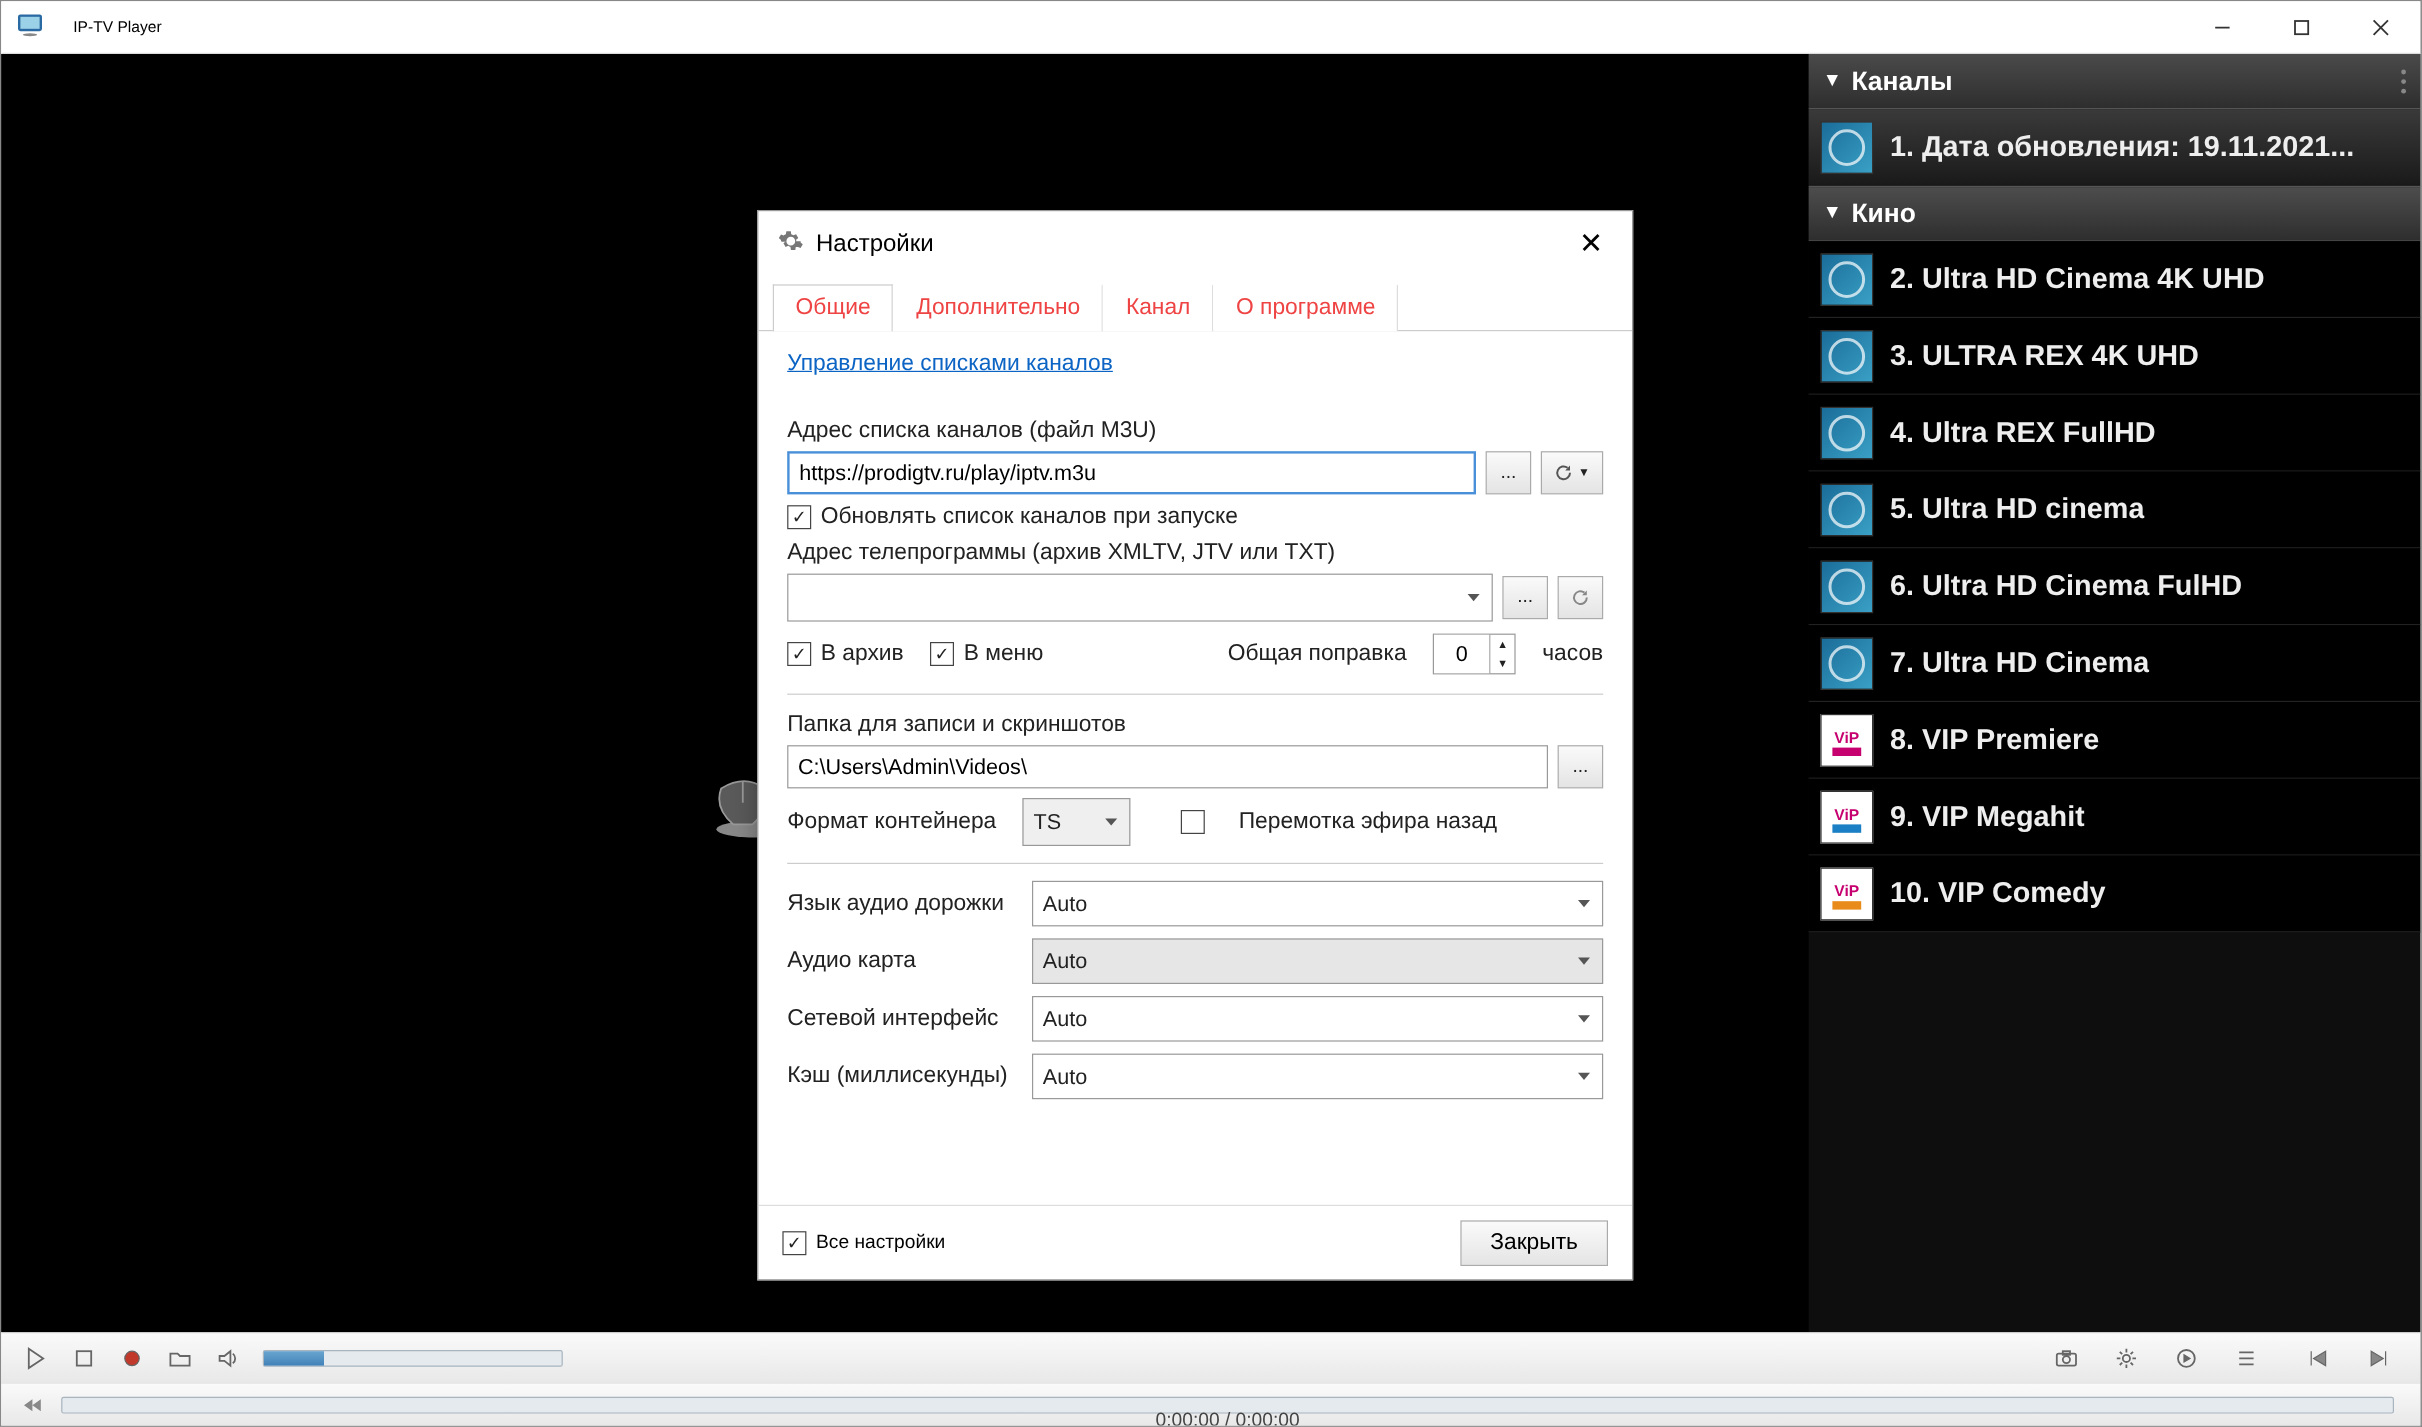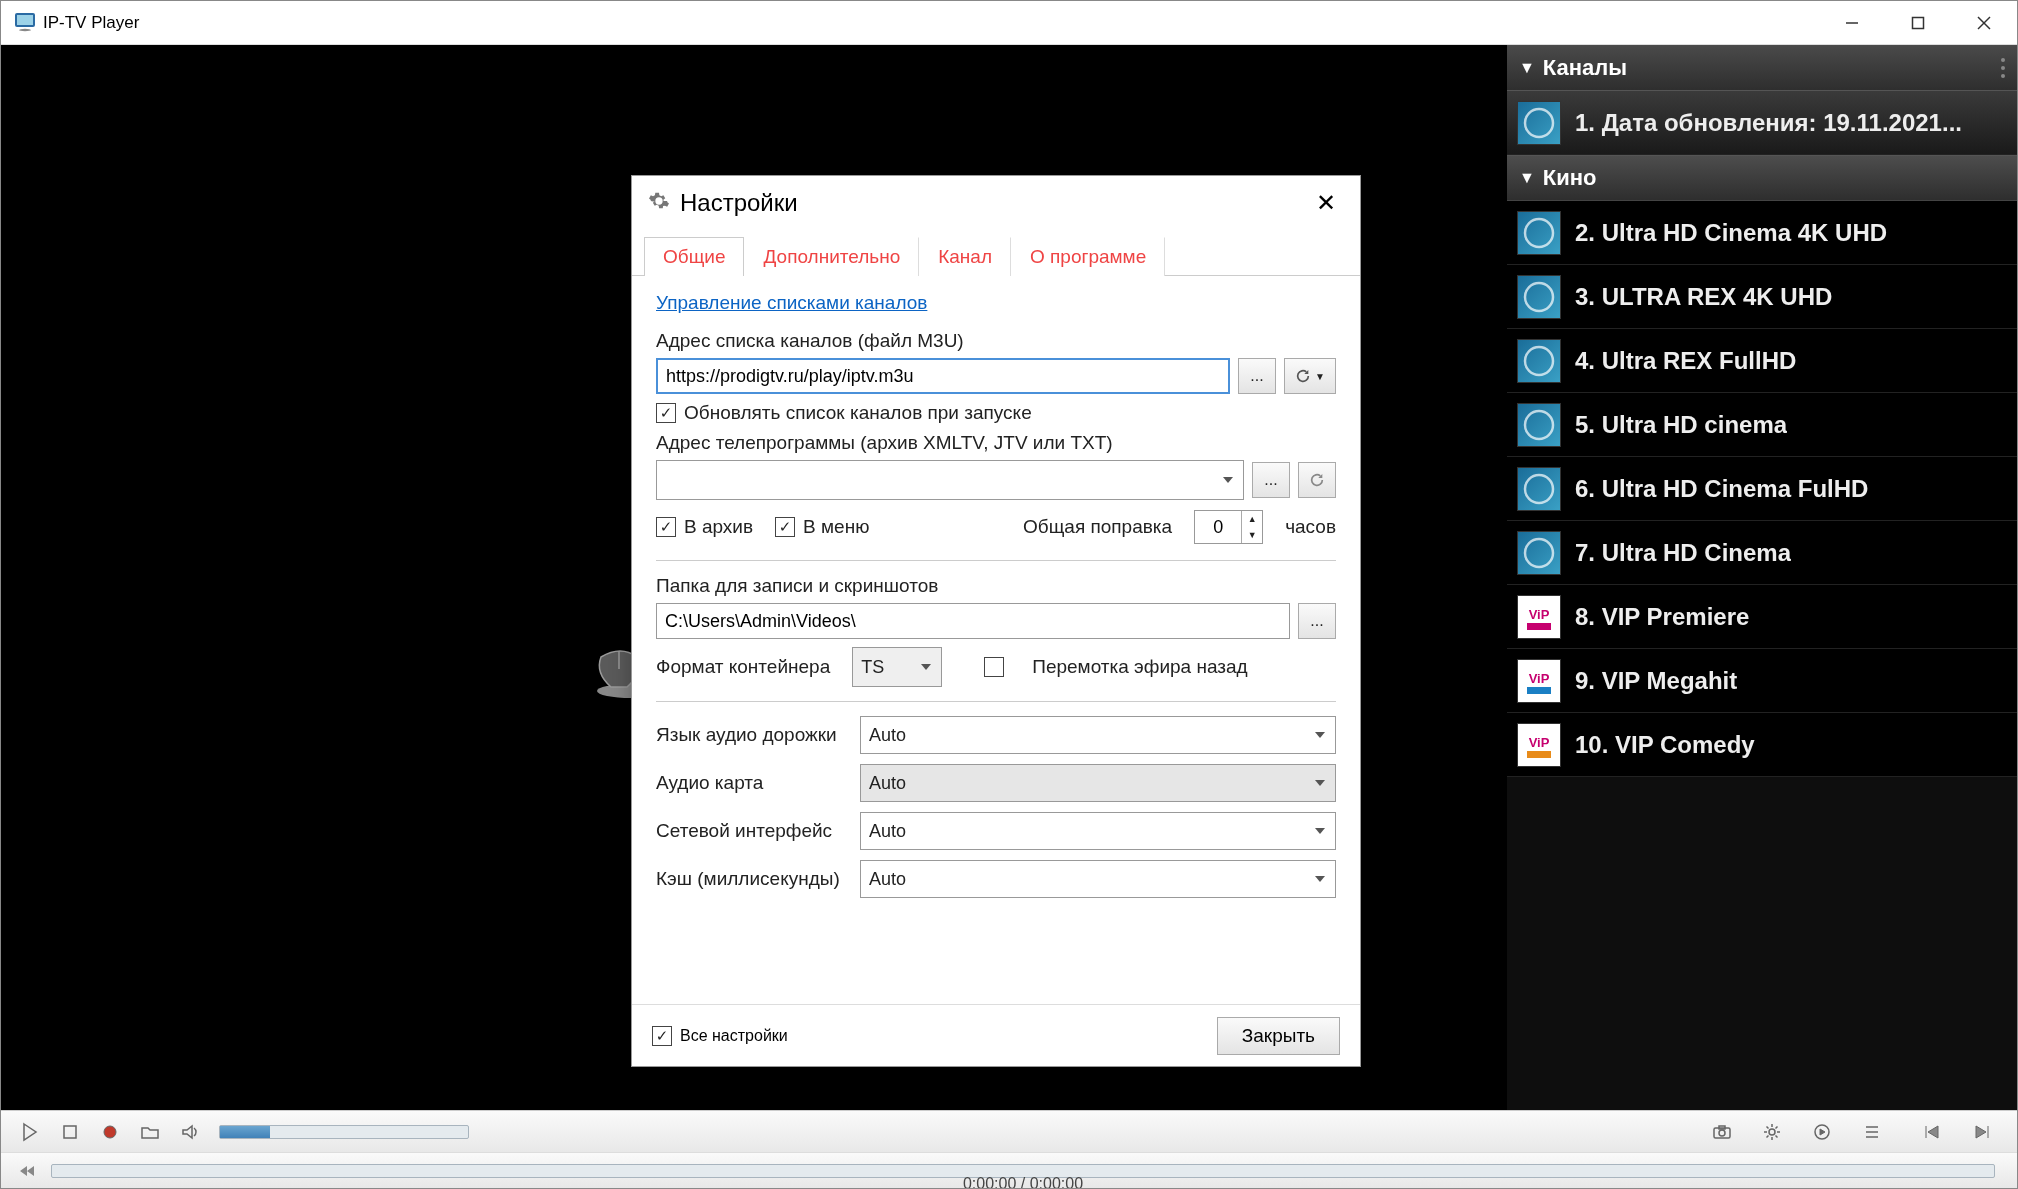--- a/index.html
+++ b/index.html
@@ -1,20 +1,20 @@
 <!DOCTYPE html>
 <html><head>
 <meta charset="utf-8">
 <style>
   * { box-sizing: border-box; margin: 0; padding: 0; font-family: Tahoma, "Segoe UI", sans-serif; }
   body { background: #fff; width: 2018px; height: 1189px; overflow: hidden; border: 1px solid #888; display:flex; flex-direction:column;}
   
   .titlebar { height: 44px; background: #fff; display: flex; align-items: center; padding: 0 0 0 12px; border-bottom: 1px solid #ddd;}
   .titlebar .app-icon svg { width: 24px; height: 24px; }
-  .titlebar .title { margin-left: 6px; font-size: 17px; color: #000; }
+  .titlebar .title { margin-left: 24px; font-size: 13px; color: #000; }
   .titlebar .win-controls { margin-left: auto; display: flex; }
   .titlebar .win-controls div { width: 66px; height: 44px; display:flex; align-items:center; justify-content:center; font-size:18px; color:#333; font-family: "Segoe MDL2 Assets", sans-serif;}
   
   .content { flex:1; display:flex; background:#000; position:relative; }
   .video-area { flex:1; background:#000; position:relative;}
   .mouse-graphic { position:absolute; left:590px; top:598px; width:80px; height:60px;}
   .mouse-graphic svg { width:80px; height:60px;}
   
   .sidebar { width: 510px; background:#0e0e0e; display:flex; flex-direction:column;}
   .side-header { background: linear-gradient(#4a4a4a,#2e2e2e); height:46px; display:flex; align-items:center; padding: 0 12px; color:#fff; font-size:22px; font-weight:bold; border-bottom:1px solid #555;}
@@ -41,30 +41,30 @@
   .seek-btn { width:26px; height:22px; display:flex; align-items:center; justify-content:center; margin-right:2px;}
   .seek-btn svg { width:18px; height:14px; fill:#777;}
   .seek-track { flex:1; height:14px; background:#e4eaee; border:1px solid #a8b4be; border-radius:2px; margin:0 10px; position:relative;}
   .seek-time { position:absolute; left:50%; transform:translateX(-50%); top:22px; font-size:16px; color:#444;}
   .seek-wrapper { flex:1; position:relative; height:100%; display:flex; align-items:center;}
   
   
   .dialog { position:absolute; left:630px; top:130px; width:730px; height:892px; background:#fff; border:1px solid #999; box-shadow: 0 4px 20px rgba(0,0,0,.3); display:flex; flex-direction:column; z-index:10;}
   .dlg-title { height:54px; display:flex; align-items:center; padding:0 16px;}
   .dlg-title .gear svg { width:22px; height:22px;}
-  .dlg-title .txt { margin-left:10px; font-size:24px; color:#000;}
+  .dlg-title .txt { margin-left:10px; font-size:20px; color:#000;}
   .dlg-title .close { margin-left:auto; font-size:24px; padding:4px 8px;}
   
   .tabs { display:flex; border-bottom:1px solid #ccc; padding-left:12px; padding-top:6px;}
   .tab { padding:8px 18px; font-size:19px; color:#ef4444; border:1px solid transparent; border-bottom:none; position:relative; top:1px; background:#fff;}
   .tab.active { border-color:#ccc; background:#fff; }
   .tab:not(.active) { border-right:1px solid #ddd;}
   
   .dlg-body { flex:1; padding: 16px 24px 10px 24px; font-size:19px; color:#222;}
-  .link { color:#0c64c4; text-decoration:underline; display:inline-block; margin-bottom:10px;}
+  .link { color:#0c64c4; text-decoration:underline; display:inline-block; margin-bottom:28px;}
   .label { margin: 6px 0 6px 0;}
   .row { display:flex; align-items:center; gap:8px; margin-bottom:8px;}
   .field { flex:1; height:36px; border:1px solid #999; padding:0 8px; font-size:18px; background:#fff;}
   .field.highlight { border:2px solid #4a90d9;}
   .mini-btn { width:38px; height:36px; border:1px solid #aaa; background:linear-gradient(#fafafa,#e4e4e4); display:flex; align-items:center; justify-content:center; font-size:16px;}
   .mini-btn.split { width:52px; position:relative;}
   .check { display:flex; align-items:center; gap:8px; margin:8px 0;}
   .check .box { width:20px; height:20px; border:1px solid #444; display:flex; align-items:center; justify-content:center; font-size:15px; color:#222;}
   hr.sep { border:none; border-top:1px solid #ccc; margin:14px 0;}
   .select { height:40px; border:1px solid #999; padding:0 28px 0 8px; font-size:18px; background:#fff; position:relative; display:flex; align-items:center;}

